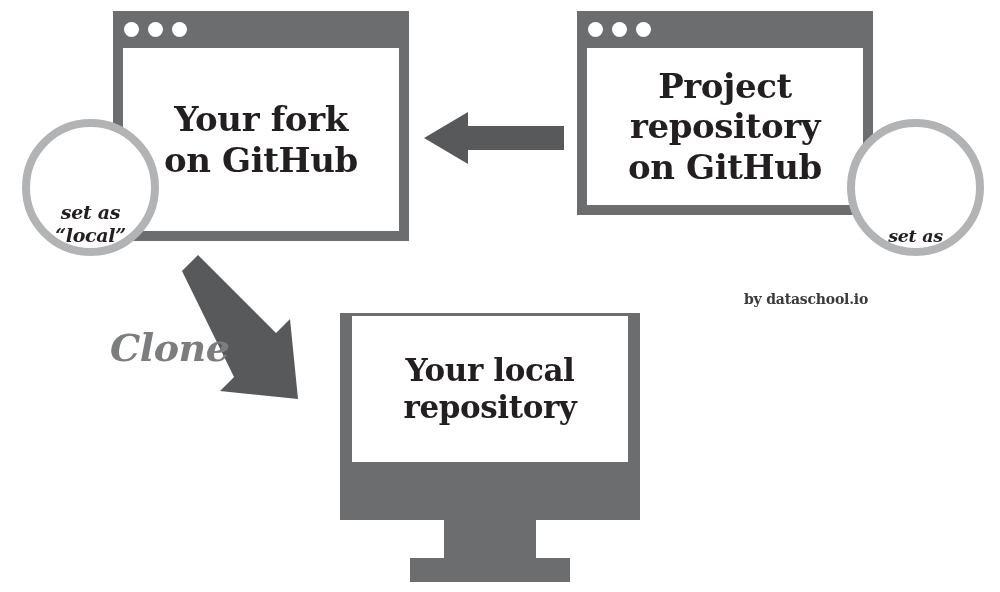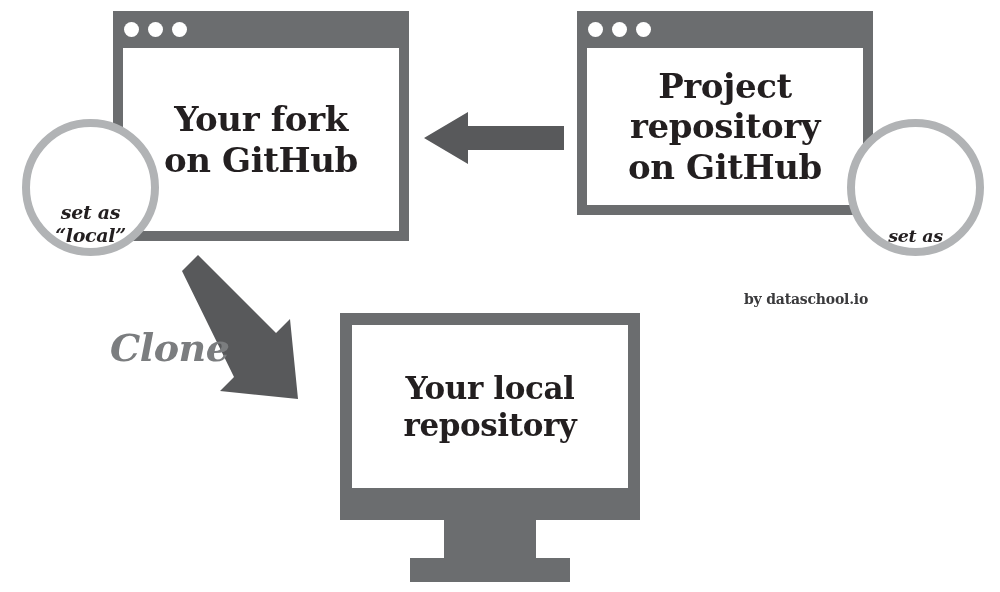--- a/index.html
+++ b/index.html
@@ -189,21 +189,21 @@
   </svg>
 
 
   <svg class="arrow-svg" style="left:176px; top:255px; width:152px; height:156px;" width="152" height="156" viewBox="0 0 152 156">
     <polygon points="6,16 22,0 100,78 114,64 122,144 44,136 58,122" fill="#58595b"></polygon>
   </svg>
 
   <div class="step-label italic" style="left:110px; top:325px;">Clone</div>
 
   <div class="monitor-frame" style="left:340px; top:313px; width:300px; height:207px;"></div>
-  <div class="monitor-screen" style="left:352px; top:325px; width:276px; height:163px;">
+  <div class="monitor-screen" style="left:352px; top:316px; width:276px; height:146px;">
     <div class="monitor-label">
       <div>Your local</div>
       <div>repository</div>
     </div>
   </div>
   <div class="monitor-stem" style="left:444px; top:520px; width:92px; height:38px;"></div>
   <div class="monitor-base" style="left:410px; top:558px; width:160px; height:24px;"></div>
 
   <div class="badge" style="left:22px; top:119px; width:137px; height:137px;">
     <div class="badge-text">

